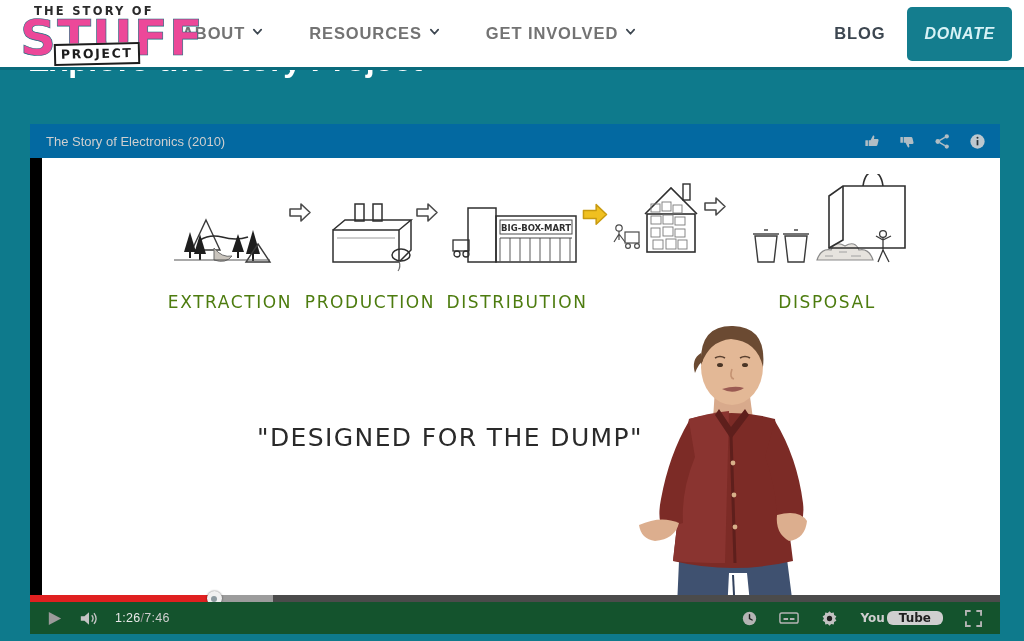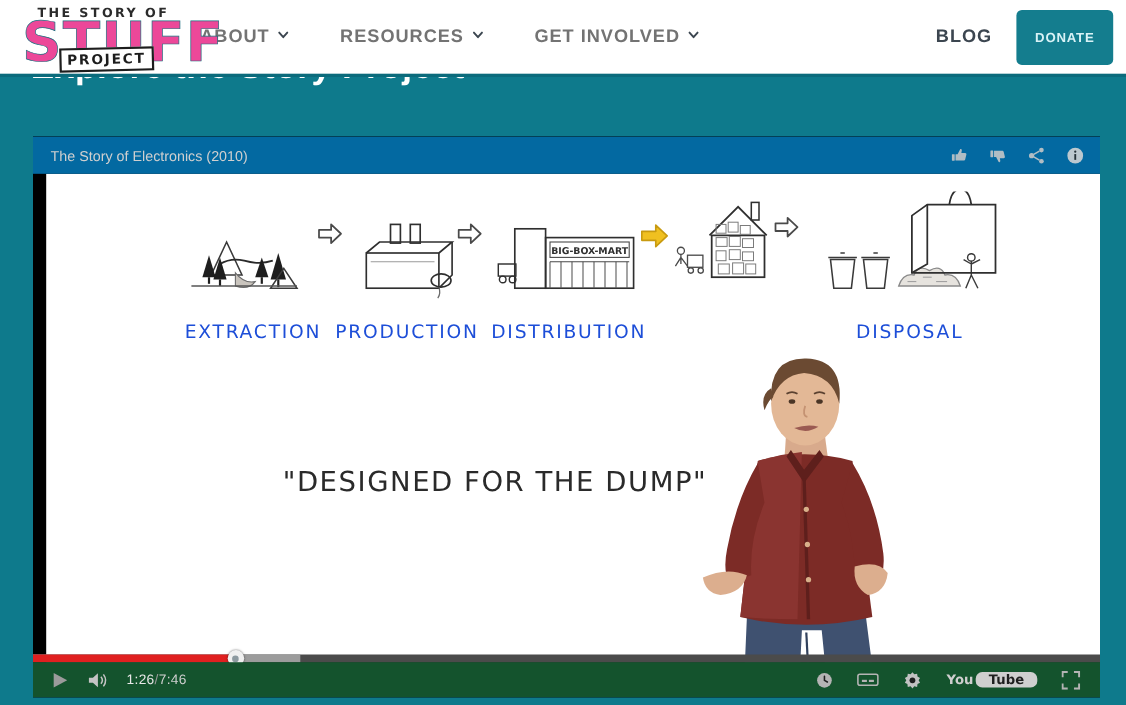--- a/index.html
+++ b/index.html
@@ -57,24 +57,25 @@
   #header-right {
     margin-left: auto; margin-right: 12px;
     display: flex; align-items: center; gap: 22px;
   }
   #blog-link {
     font-size: 16.5px; font-weight: bold; letter-spacing: 0.9px;
     color: #3c4650; cursor: pointer; white-space: nowrap;
   }
   #donate-button {
     background: #147d8e; color: #d8f2f6;
-    font-size: 12px; font-weight: bold; letter-spacing: 0.7px;
+    font-size: 16px; font-weight: bold; letter-spacing: 0.7px;
     border: none; border-radius: 5px;
     padding: 18px 17px; cursor: pointer; white-space: nowrap;
     font-family: "Liberation Sans", sans-serif;
+    font-style: italic;
   }
 
   
   #page-title {
     position: absolute; top: 42px; left: 28px; z-index: 10;
     color: #ffffff; font-size: 32px; font-weight: bold;
     letter-spacing: 0.5px; white-space: nowrap;
   }
 
   
@@ -105,21 +106,21 @@
   }
 
   
   #lifecycle {
     position: absolute; left: 0; top: 6px; width: 100%; height: 160px;
   }
   .stage { position: absolute; text-align: center; }
   .stage .art { height: 86px; display: flex; align-items: flex-end; justify-content: center; }
   .stage .label {
     font-family: "DejaVu Sans", sans-serif;
-    font-size: 17px; color: #1d4ed8; letter-spacing: 1.6px;
+    font-size: 17px; color: #4d7c0f; letter-spacing: 1.6px;
     margin-top: 20px; white-space: nowrap;
   }
   .arrow { position: absolute; top: 36px; }
 
   
   #video-headline {
     position: absolute; left: 215px; top: 265px;
     font-family: "DejaVu Sans", sans-serif;
     font-size: 25px; color: #2a2a2a; letter-spacing: 1.4px;
     white-space: nowrap;

